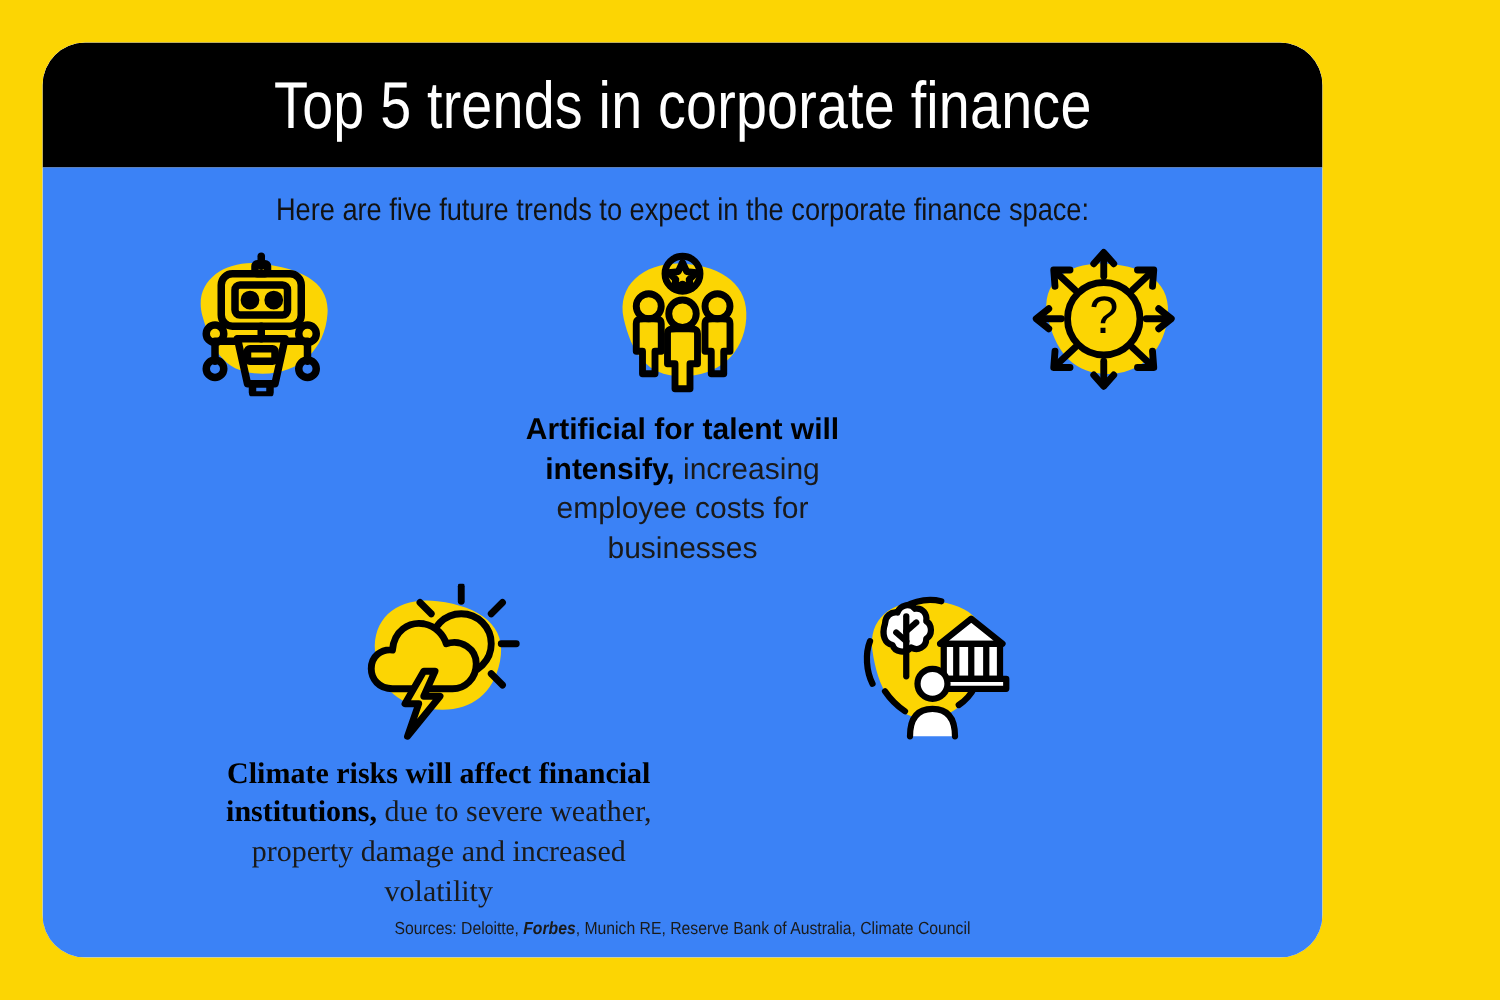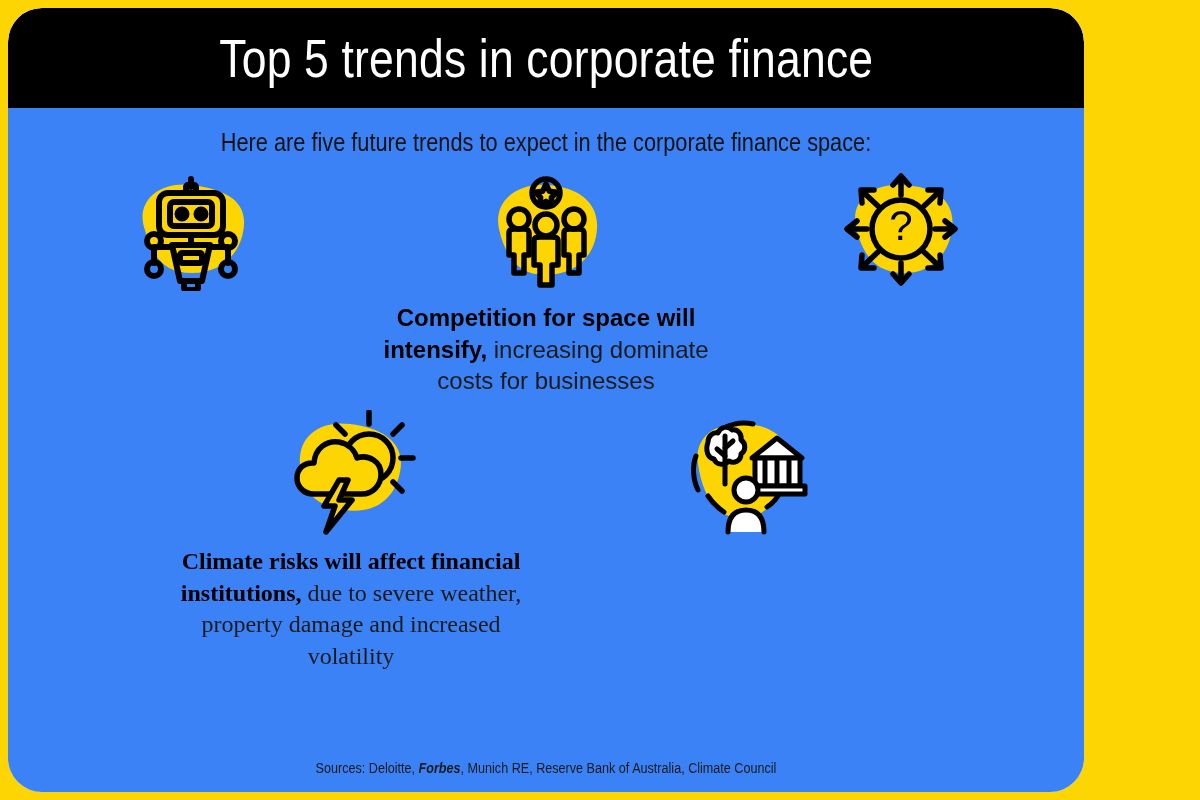--- a/index.html
+++ b/index.html
@@ -13,21 +13,21 @@
     font-family: "Liberation Sans", sans-serif;
     overflow: hidden;
   }
 
   .infographic {
     position: relative;
     width: 1092px;
     height: 800px;
     background: #FCD503;
     box-sizing: border-box;
-    padding: 8px;
+    padding: 34px;
   }
 
   .card {
     position: relative;
     width: 100%;
     height: 100%;
     background: #FFFFFF;
     border-radius: 34px;
     overflow: hidden;
     display: flex;
@@ -188,21 +188,21 @@
 
                   <circle cx="101" cy="50" r="10"></circle>
                   <path d="M91 64 C91 60 94 60 97 60 L105 60 C108 60 111 60 111 64 L111 86 L106 86 L106 104 L96 104 L96 86 L91 86 Z"></path>
 
                   <circle cx="73" cy="56" r="11"></circle>
                   <path d="M61 72 C61 68 64 68 68 68 L78 68 C82 68 85 68 85 72 L85 96 L79 96 L79 116 L67 116 L67 96 L61 96 Z" fill="#FCD503"></path>
                 </g>
               </svg>
             </div>
             <div class="trend-text">
-              <b>Competition for space will intensify,</b><span> increasing dominate costs for businesses</span>
+              <b>Artificial for talent will intensify,</b><span> increasing employee costs for businesses</span>
             </div>
           </div>
 
           <div class="trend">
             <div class="icon-wrap">
               <svg width="146" height="122" viewBox="0 0 146 122">
                 <path d="M28 58 C22 30 46 14 76 16 C108 18 128 32 124 60 C120 90 98 106 72 104 C46 102 34 84 28 58 Z" fill="#FCD503"></path>
                 <g fill="none" stroke="#000" stroke-width="5.5" stroke-linecap="round" stroke-linejoin="round">
                   <circle cx="73" cy="60" r="29"></circle>
 

